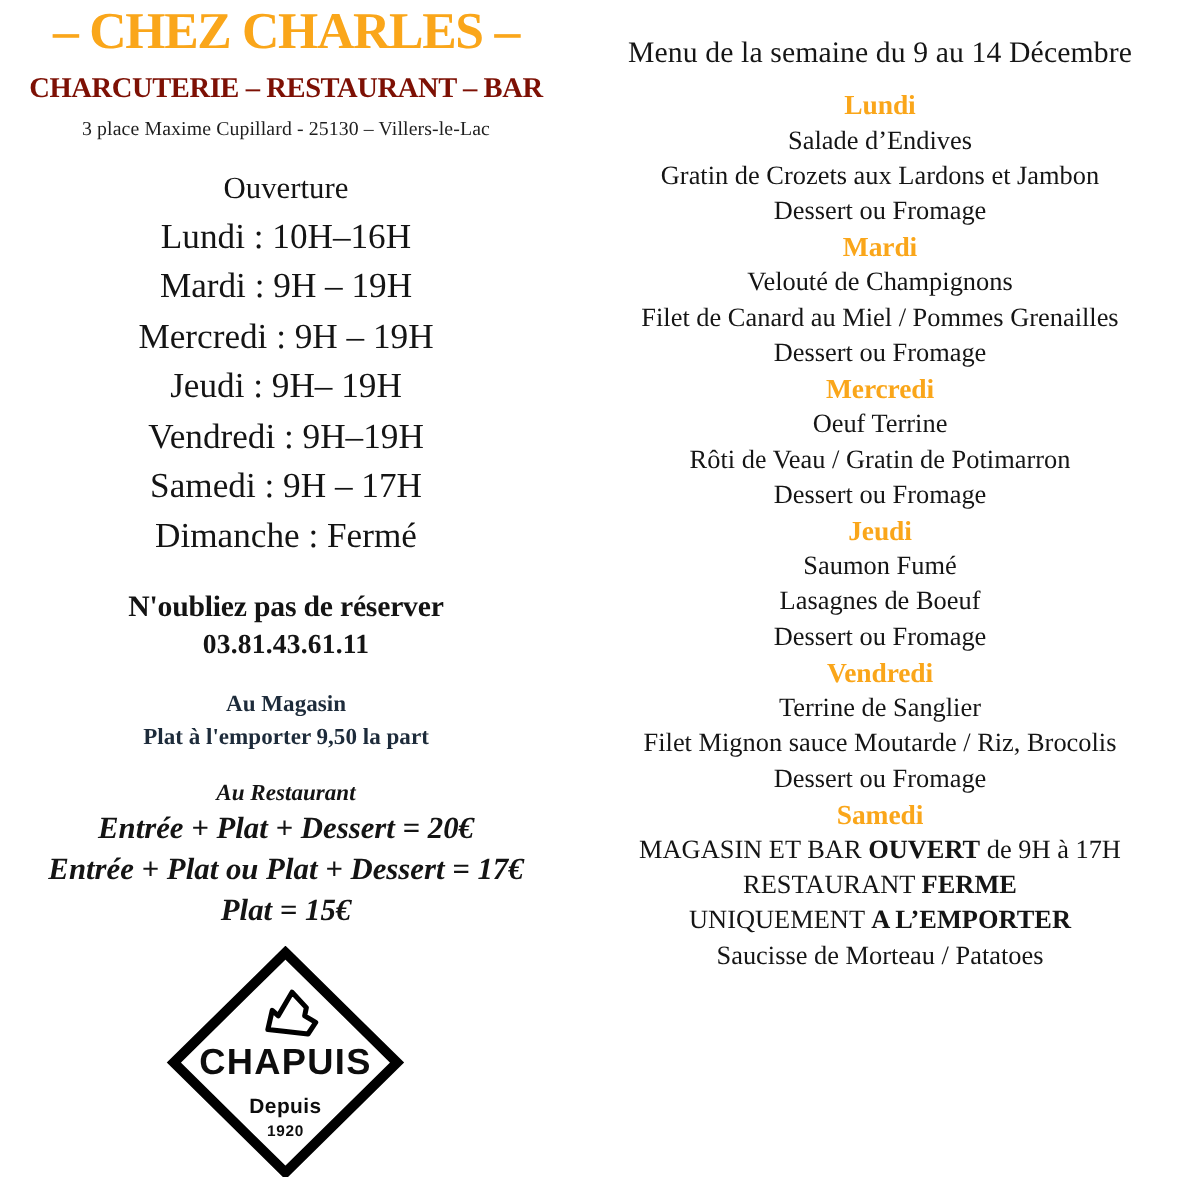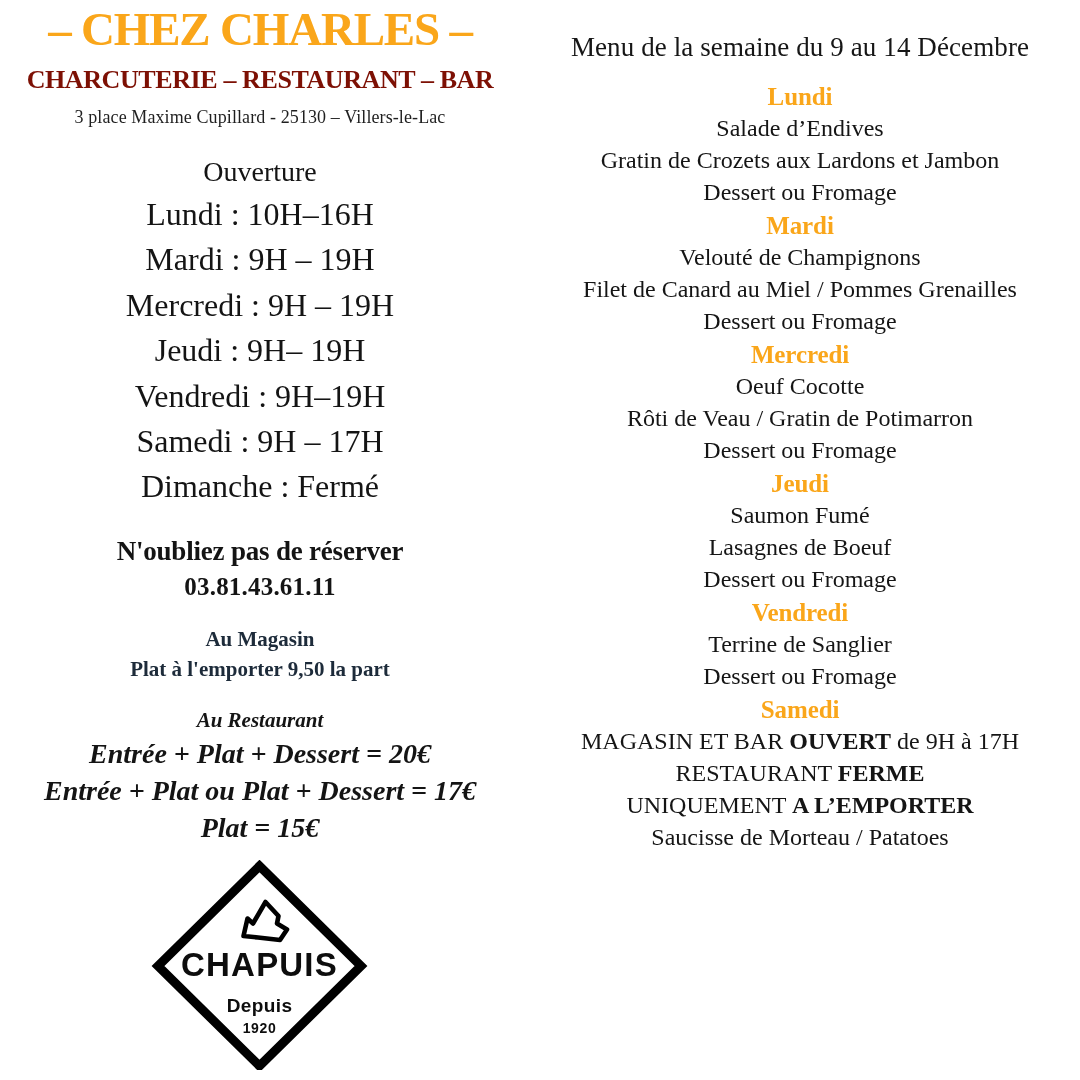--- a/index.html
+++ b/index.html
@@ -226,35 +226,36 @@
 
       <div>
         <div class="day-name">Mardi</div>
         <div class="day-item">Velouté de Champignons</div>
         <div class="day-item">Filet de Canard au Miel / Pommes Grenailles</div>
         <div class="day-item">Dessert ou Fromage</div>
       </div>
 
       <div>
         <div class="day-name">Mercredi</div>
-        <div class="day-item">Oeuf Cocotte</div>
+        <div class="day-item">Oeuf Terrine</div>
         <div class="day-item">Rôti de Veau / Gratin de Potimarron</div>
         <div class="day-item">Dessert ou Fromage</div>
       </div>
 
       <div>
         <div class="day-name">Jeudi</div>
         <div class="day-item">Saumon Fumé</div>
         <div class="day-item">Lasagnes de Boeuf</div>
         <div class="day-item">Dessert ou Fromage</div>
       </div>
 
       <div>
         <div class="day-name">Vendredi</div>
         <div class="day-item">Terrine de Sanglier</div>
+        <div class="day-item">Filet Mignon sauce Moutarde / Riz, Brocolis</div>
         <div class="day-item">Dessert ou Fromage</div>
       </div>
 
       <div>
         <div class="day-name">Samedi</div>
         <div class="day-item caps"><span>MAGASIN ET BAR </span><b>OUVERT</b><span> de 9H à 17H</span></div>
         <div class="day-item caps"><span>RESTAURANT </span><b>FERME</b></div>
         <div class="day-item caps"><span>UNIQUEMENT </span><b>A L’EMPORTER</b></div>
         <div class="day-item"><span>Saucisse de Morteau / Patatoes</span></div>
       </div>

